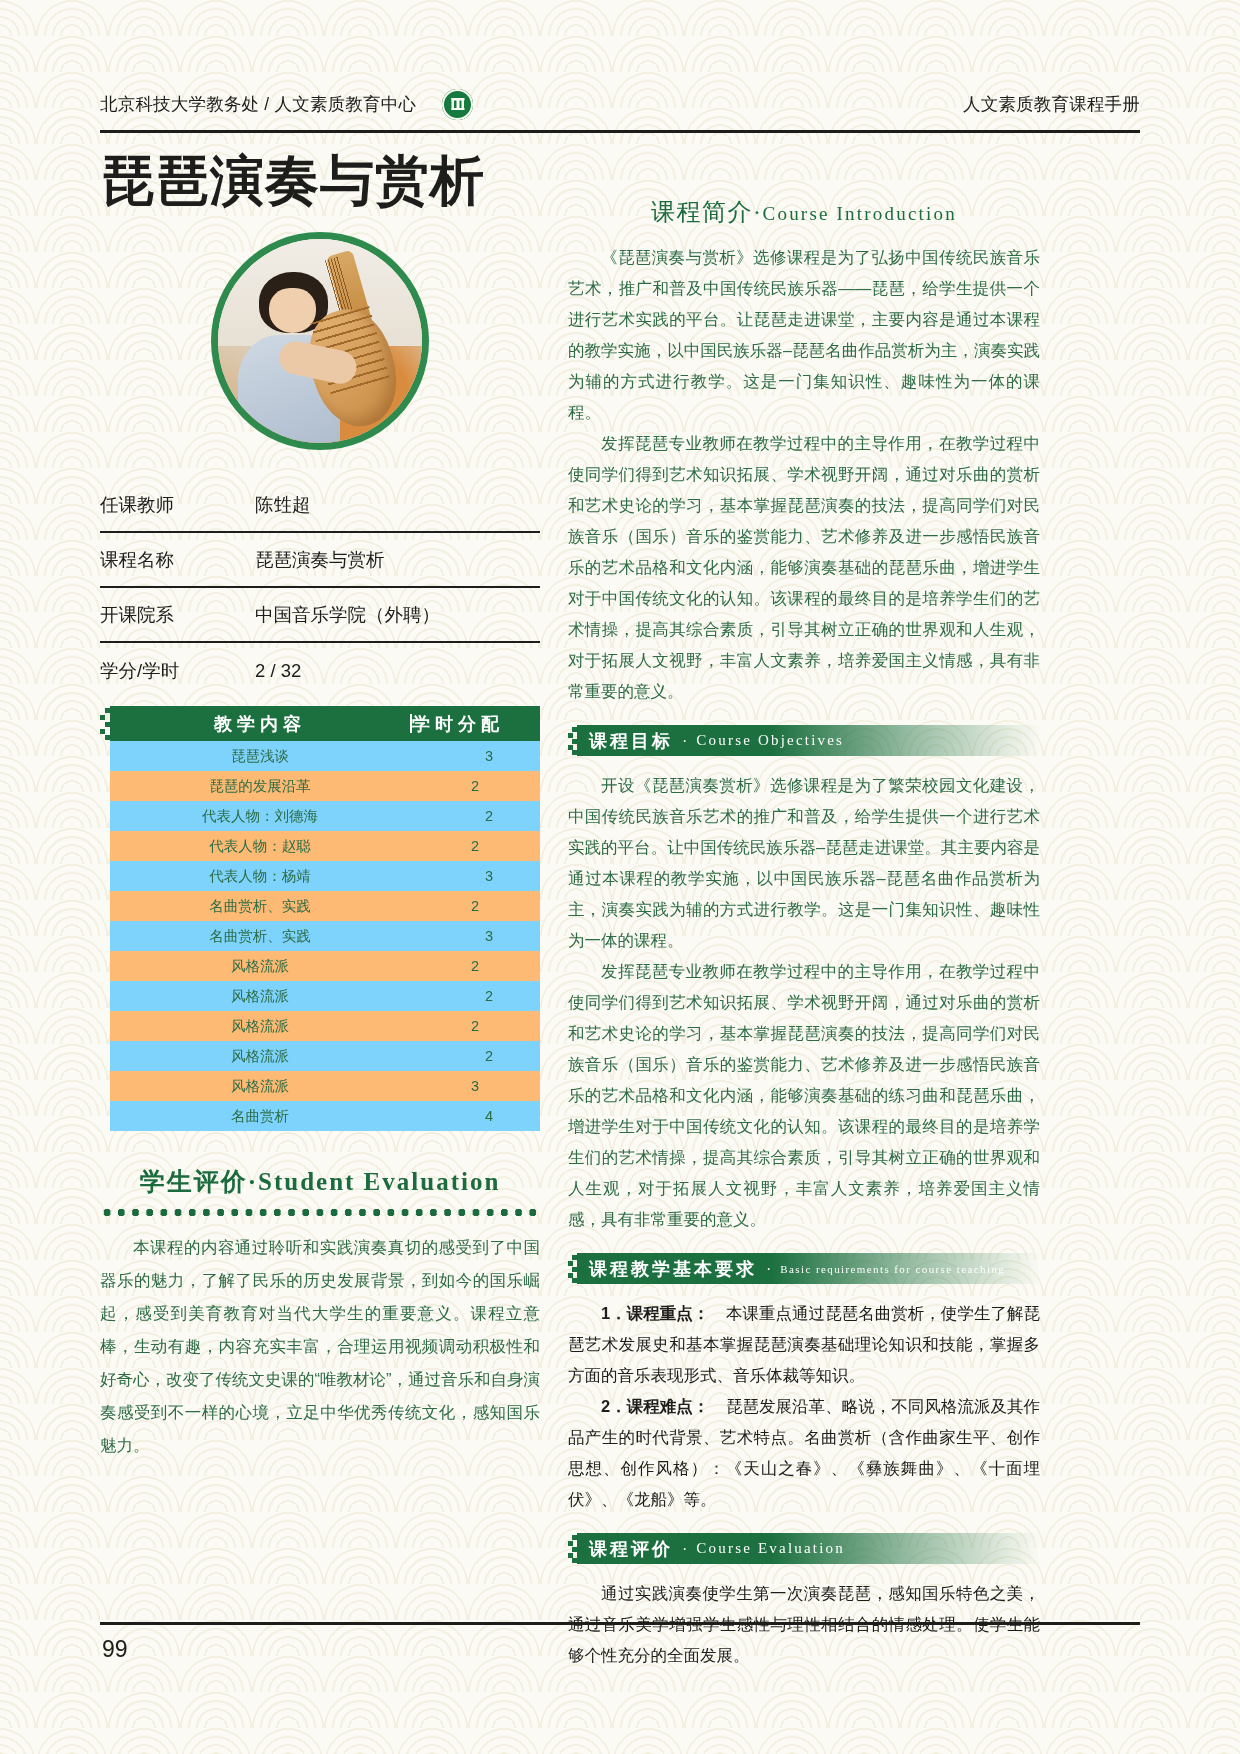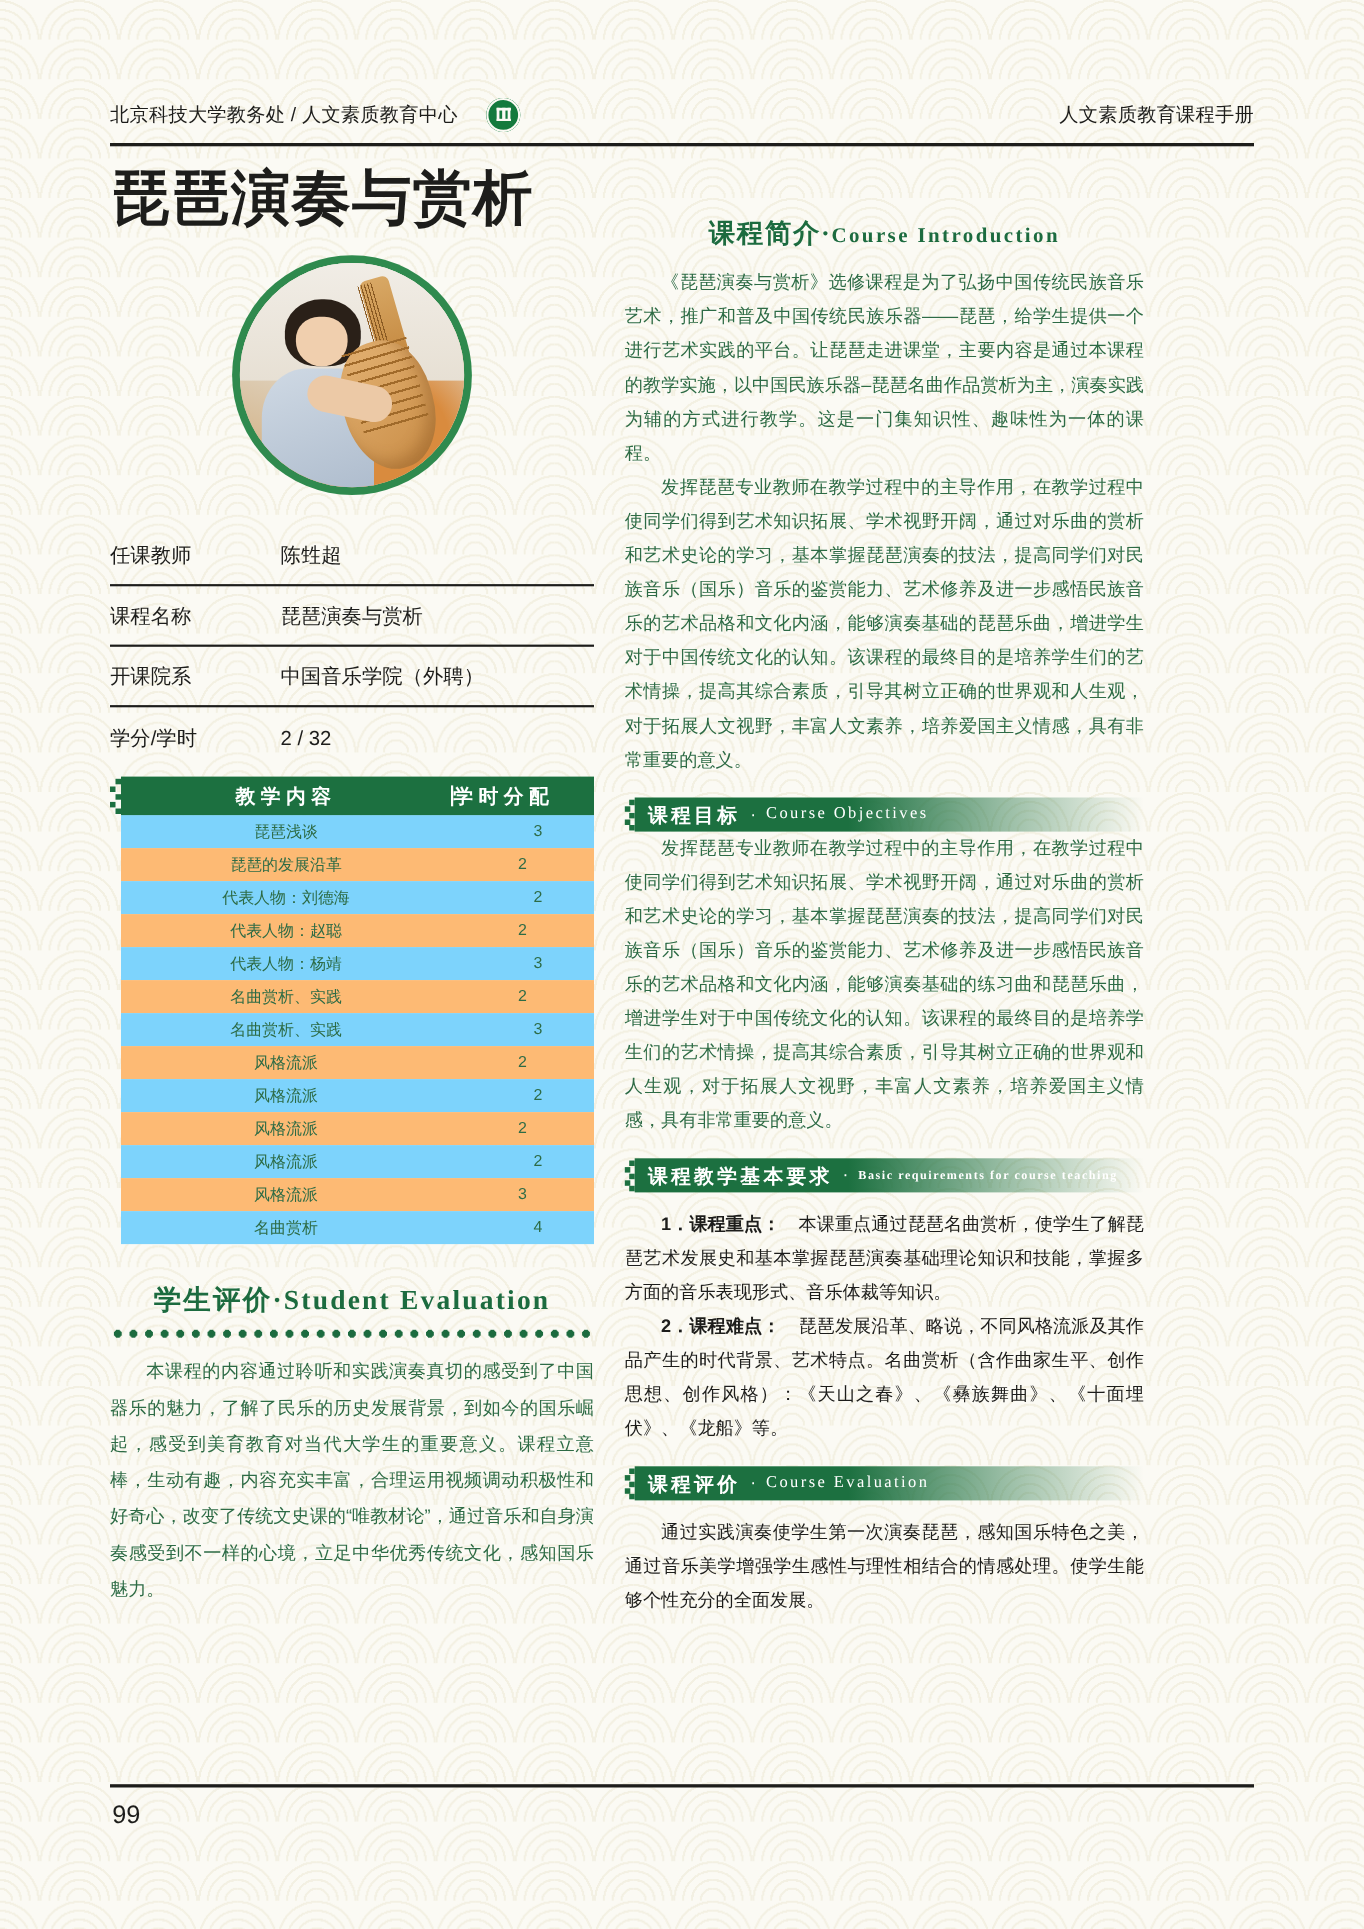--- a/index.html
+++ b/index.html
@@ -148,21 +148,21 @@
   }
   #stu-eval-body {
     margin-top: 14px; font-size: 16.5px; line-height: 33px;
     color: #2d6b45; text-align: justify; text-indent: 33px;
   }
 
   
   #right-col { position: absolute; left: 568px; top: 196px; width: 472px; }
   .sec-head-plain {
     text-align: center; font-family: "Liberation Serif", "DejaVu Serif", serif;
-    font-weight: 700; font-size: 24px; color: #1c6b3f; letter-spacing: 1.5px;
+    font-weight: 400; font-size: 24px; color: #1c6b3f; letter-spacing: 1.5px;
   }
   .sec-banner {
     position: relative; height: 31px; display: flex; align-items: center;
     margin-left: 9px;
     background: linear-gradient(90deg, #1c7040 0%, #1c7040 42%, rgba(28,112,64,.45) 72%, rgba(28,112,64,0) 100%);
     color: #ffffff; padding-left: 12px; gap: 9px;
   }
   .sec-banner .deco {
     position: absolute; left: -9px; top: 0; width: 9px; height: 31px;
     background:
@@ -173,21 +173,21 @@
       linear-gradient(#1c7040,#1c7040) 4px 25px/5px 5px no-repeat;
   }
   .sec-cn { font-size: 18px; font-weight: 700; letter-spacing: 3px; white-space: nowrap; }
   .sec-dot { font-size: 16px; }
   .sec-en {
     font-family: "Liberation Serif", "DejaVu Serif", serif;
     letter-spacing: 2.2px; white-space: nowrap;
   }
   .sec-en.big { font-size: 19px; }
   .sec-en.mid { font-size: 15px; }
-  .sec-en.small { font-size: 11px; letter-spacing: 1.4px; font-weight: bold; }
+  .sec-en.small { font-size: 11px; letter-spacing: 1.4px; }
   .body-p {
     font-size: 16.5px; line-height: 31px; color: #2d6b45;
     text-align: justify; text-indent: 33px;
   }
   .body-p.dark { color: #1d1d1b; }
   .body-p b { font-weight: 700; }
   .mt14 { margin-top: 14px; }
   .mt18 { margin-top: 18px; }
 
   
@@ -330,20 +330,21 @@
     </div>
     <p class="body-p mt14">《琵琶演奏与赏析》选修课程是为了弘扬中国传统民族音乐艺术，推广和普及中国传统民族乐器——琵琶，给学生提供一个进行艺术实践的平台。让琵琶走进课堂，主要内容是通过本课程的教学实施，以中国民族乐器–琵琶名曲作品赏析为主，演奏实践为辅的方式进行教学。这是一门集知识性、趣味性为一体的课程。</p>
     <p class="body-p">发挥琵琶专业教师在教学过程中的主导作用，在教学过程中使同学们得到艺术知识拓展、学术视野开阔，通过对乐曲的赏析和艺术史论的学习，基本掌握琵琶演奏的技法，提高同学们对民族音乐（国乐）音乐的鉴赏能力、艺术修养及进一步感悟民族音乐的艺术品格和文化内涵，能够演奏基础的琵琶乐曲，增进学生对于中国传统文化的认知。该课程的最终目的是培养学生们的艺术情操，提高其综合素质，引导其树立正确的世界观和人生观，对于拓展人文视野，丰富人文素养，培养爱国主义情感，具有非常重要的意义。</p>
 
     <div class="sec-banner mt18">
       <span class="deco"></span>
       <span class="sec-cn">课程目标</span>
       <span class="sec-dot">·</span>
       <span class="sec-en mid">Course  Objectives</span>
     </div>
+    <p class="body-p mt14">开设《琵琶演奏赏析》选修课程是为了繁荣校园文化建设，中国传统民族音乐艺术的推广和普及，给学生提供一个进行艺术实践的平台。让中国传统民族乐器–琵琶走进课堂。其主要内容是通过本课程的教学实施，以中国民族乐器–琵琶名曲作品赏析为主，演奏实践为辅的方式进行教学。这是一门集知识性、趣味性为一体的课程。</p>
     <p class="body-p">发挥琵琶专业教师在教学过程中的主导作用，在教学过程中使同学们得到艺术知识拓展、学术视野开阔，通过对乐曲的赏析和艺术史论的学习，基本掌握琵琶演奏的技法，提高同学们对民族音乐（国乐）音乐的鉴赏能力、艺术修养及进一步感悟民族音乐的艺术品格和文化内涵，能够演奏基础的练习曲和琵琶乐曲，增进学生对于中国传统文化的认知。该课程的最终目的是培养学生们的艺术情操，提高其综合素质，引导其树立正确的世界观和人生观，对于拓展人文视野，丰富人文素养，培养爱国主义情感，具有非常重要的意义。</p>
 
     <div class="sec-banner mt18">
       <span class="deco"></span>
       <span class="sec-cn">课程教学基本要求</span>
       <span class="sec-dot">·</span>
       <span class="sec-en small">Basic requirements for course teaching</span>
     </div>
     <p class="body-p dark mt14"><b>1．课程重点：</b><span>　本课重点通过琵琶名曲赏析，使学生了解琵琶艺术发展史和基本掌握琵琶演奏基础理论知识和技能，掌握多方面的音乐表现形式、音乐体裁等知识。</span></p>
     <p class="body-p dark"><b>2．课程难点：</b><span>　琵琶发展沿革、略说，不同风格流派及其作品产生的时代背景、艺术特点。名曲赏析（含作曲家生平、创作思想、创作风格）：《天山之春》、《彝族舞曲》、《十面埋伏》、《龙船》等。</span></p>

